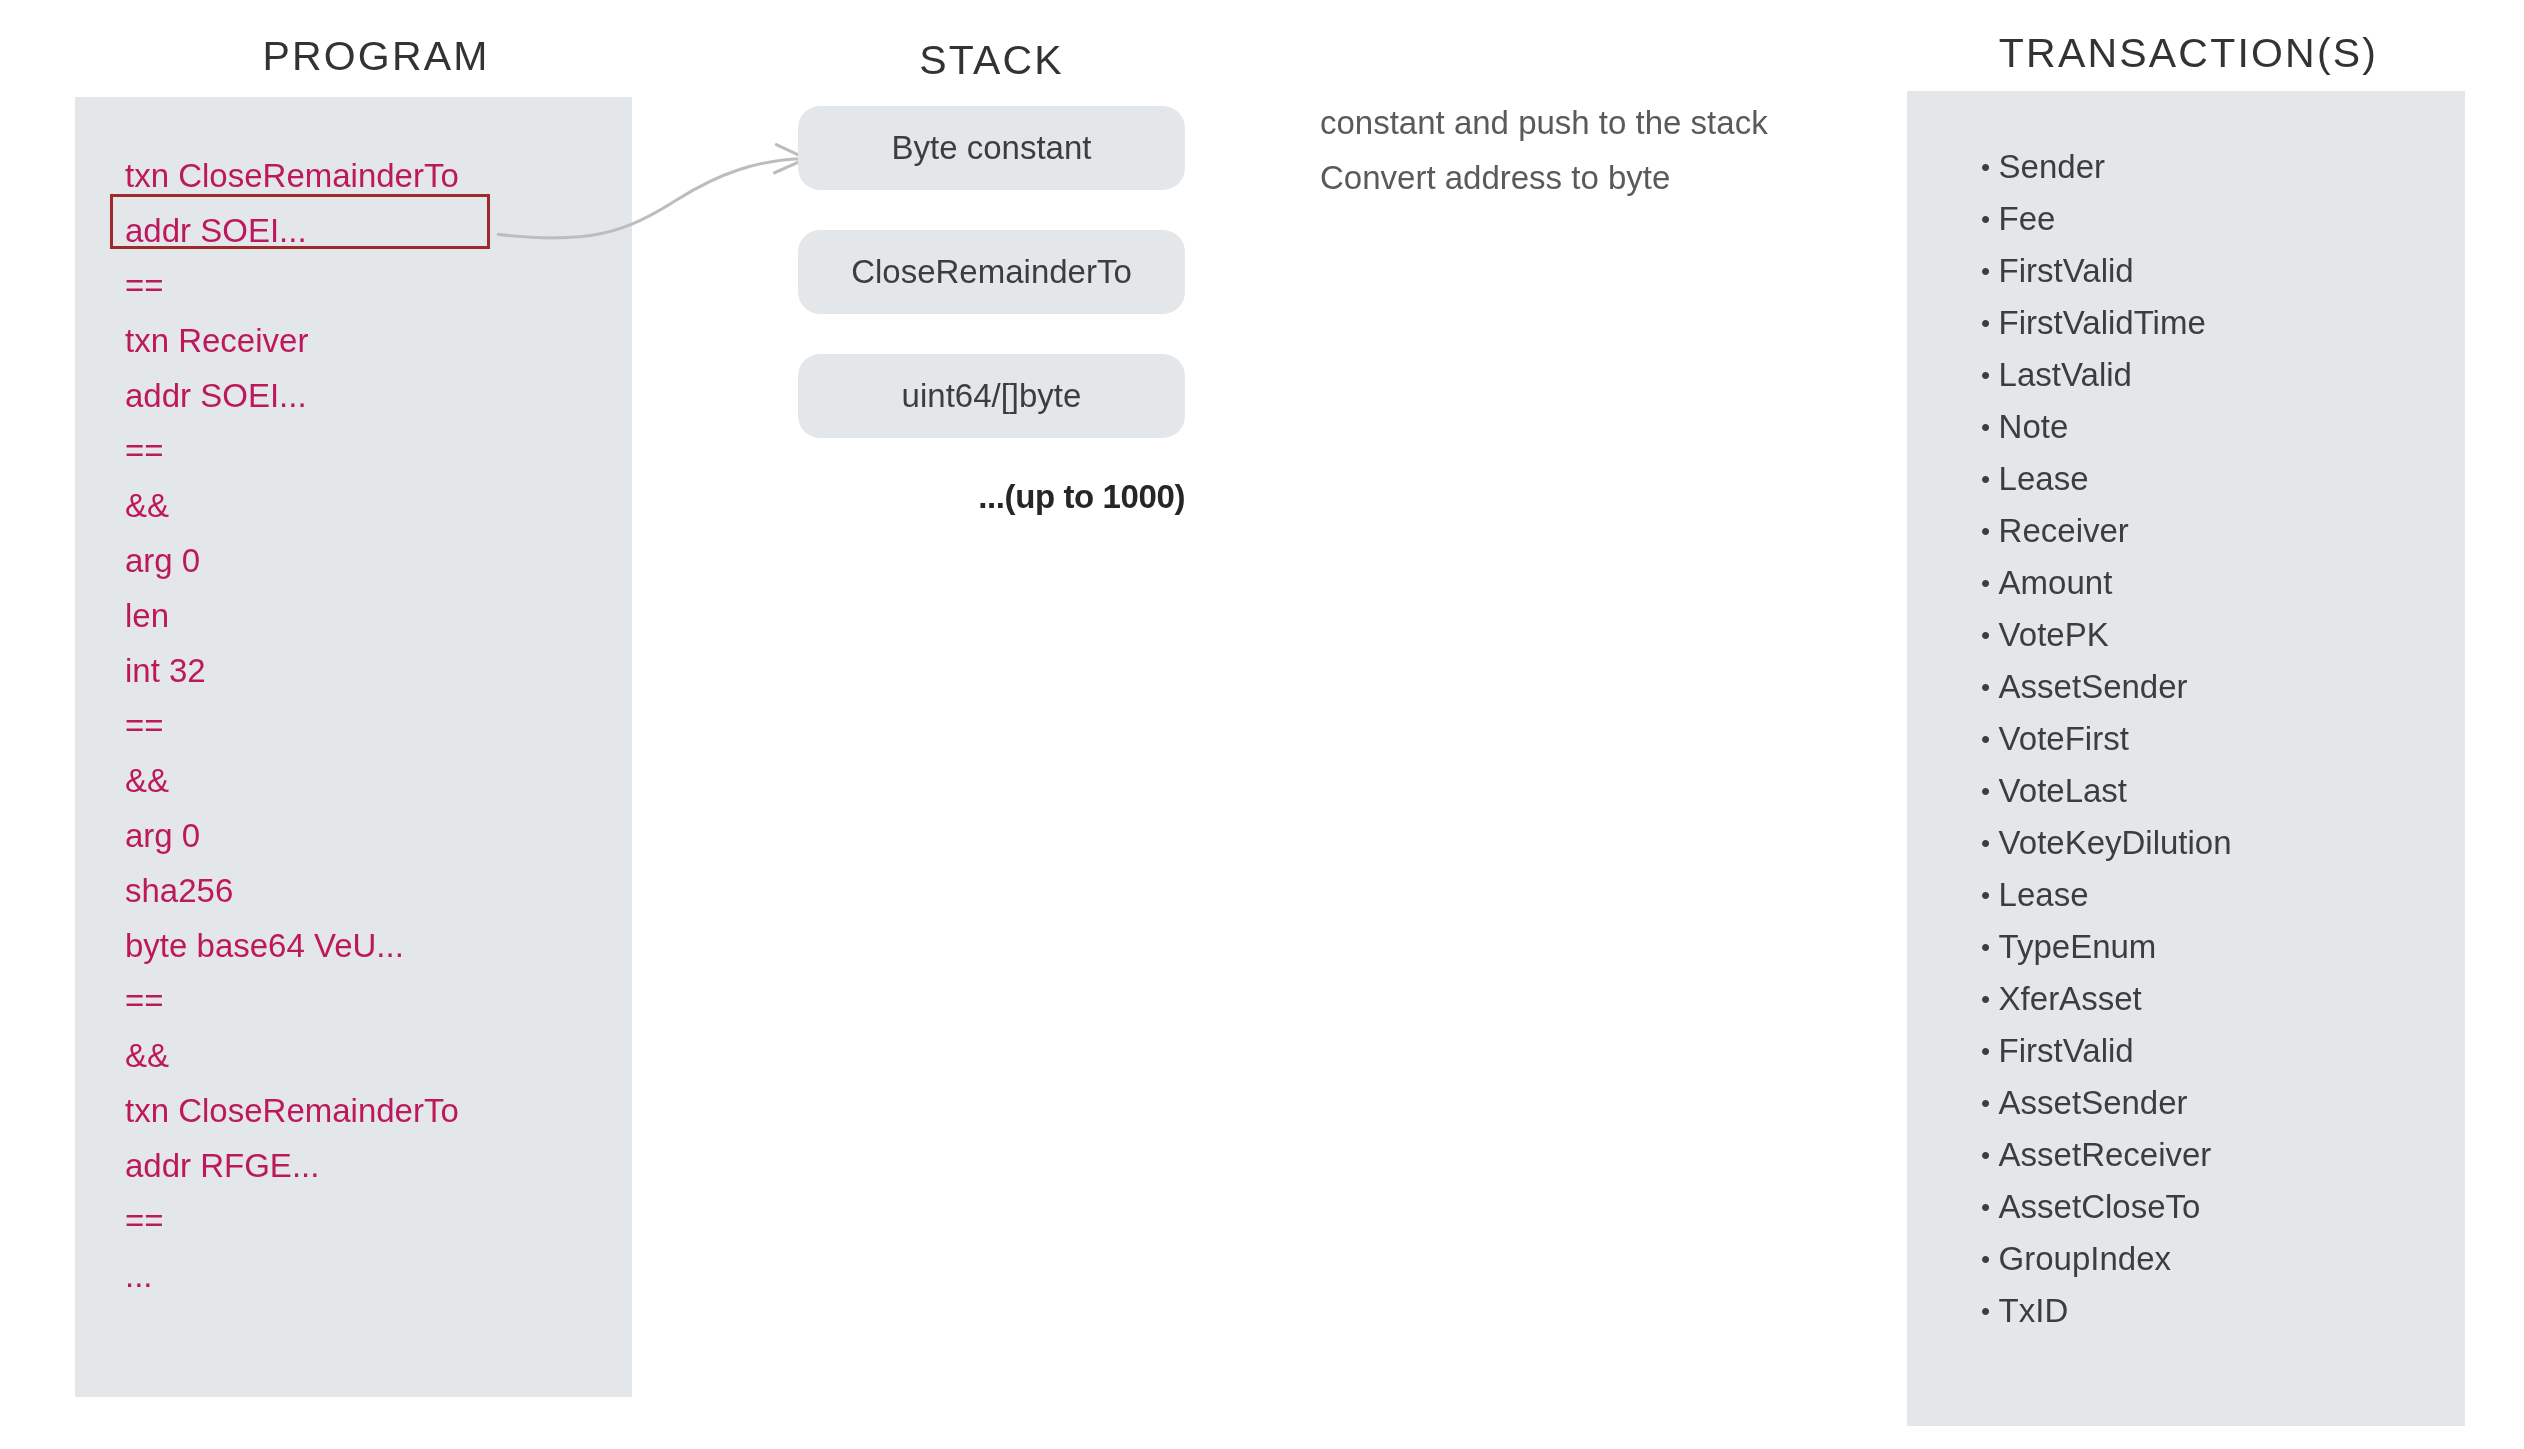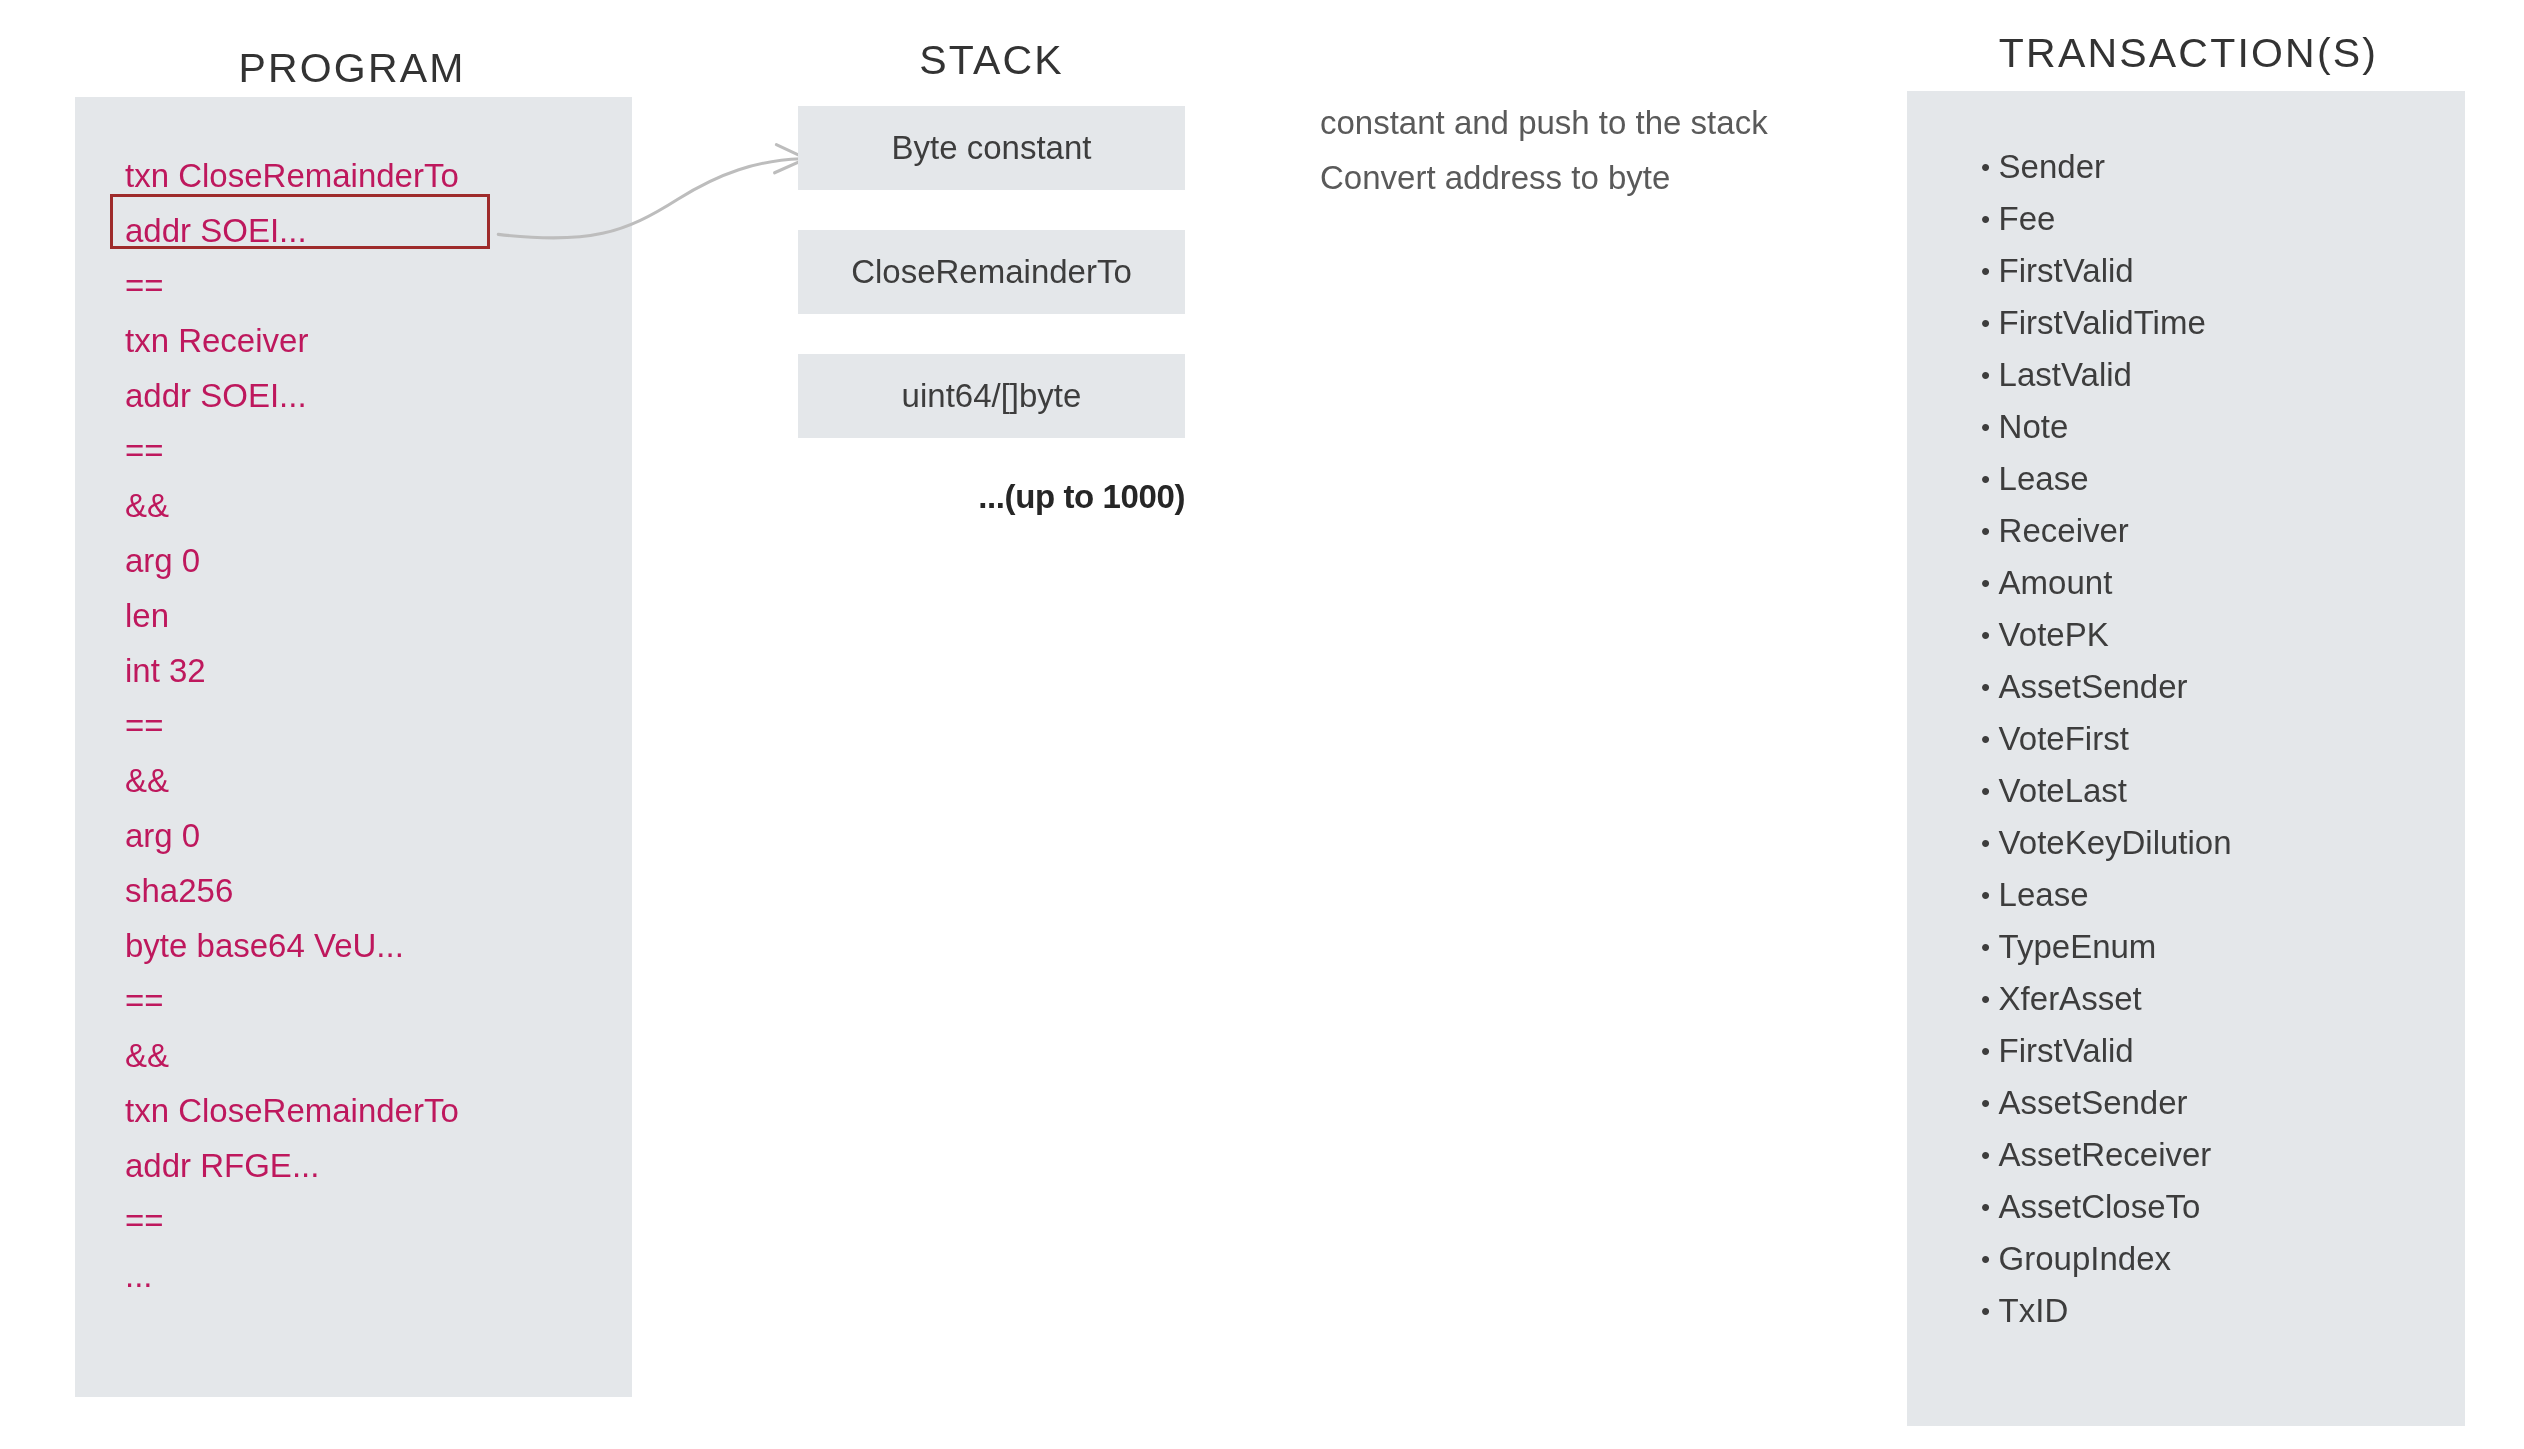--- a/index.html
+++ b/index.html
@@ -19,21 +19,21 @@
   
   .col-heading {
     position: absolute;
     font-size: 41px;
     font-weight: 400;
     letter-spacing: 2.2px;
     color: #333333;
     white-space: nowrap;
     text-align: center;
   }
-  #heading-program { left: 0px;    top: 45px; width: 704px; }
+  #heading-program { left: 0px;    top: 33px; width: 704px; padding-left: 24px; }
   #heading-stack   { left: 796px;  top: 37px; width: 391px; text-align: center; }
   #heading-tx      { left: 1907px; top: 30px; width: 563px; }
 
   
   #program-panel {
     position: absolute;
     left: 75px;
     top: 97px;
     width: 557px;
     height: 1300px;
@@ -85,20 +85,21 @@
   .stack-cell {
     background: #e4e7ea;
     height: 84px;
     margin-bottom: 40px;
     display: flex;
     align-items: center;
     justify-content: center;
     font-size: 33px;
     color: #3d3d3d;
     white-space: nowrap;
+    border-radius: 22px;
   }
   #stack-more {
     margin-top: 7px;
     text-align: right;
     font-size: 33px;
     font-weight: 700;
     color: #262626;
     letter-spacing: -0.4px;
   }
 

